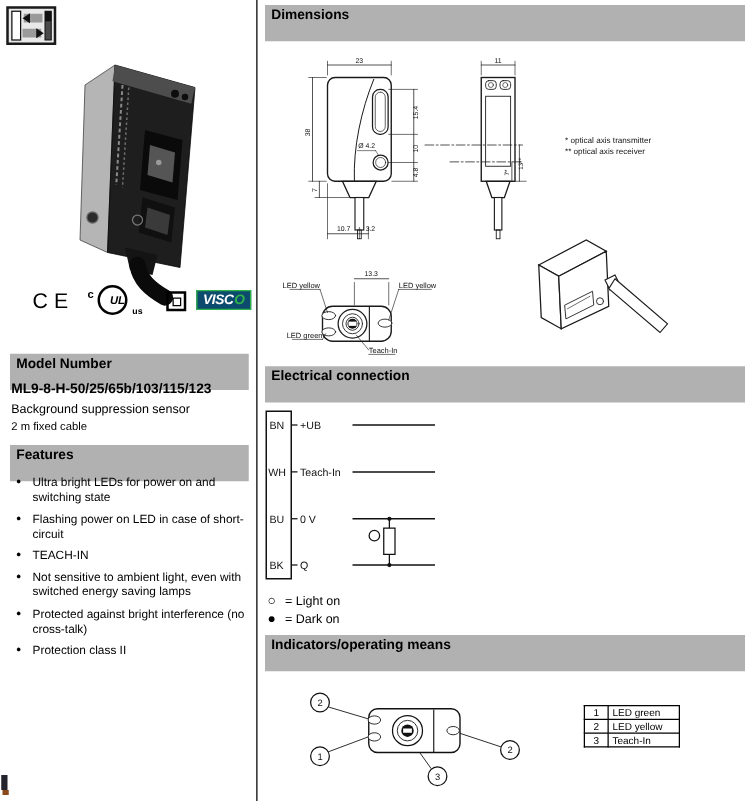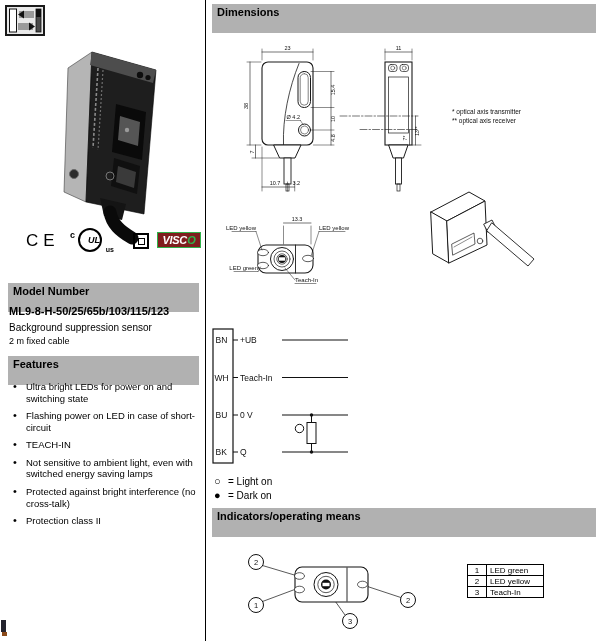--- a/index.html
+++ b/index.html
@@ -19,21 +19,21 @@
   .ce{position:absolute;left:26px;top:231px;font-size:17px;letter-spacing:5px;font-weight:500;}
   .ul-mark{position:absolute;left:74px;top:227px;width:34px;height:28px;}
   .ul-circle{position:absolute;left:4px;top:1px;width:20px;height:20px;border:2px solid #000;
              border-radius:50%;text-align:right;font-weight:bold;font-size:9px;line-height:20px;
              font-style:italic;}
   .ul-c{position:absolute;left:-4px;top:3px;font-size:9px;font-weight:bold;}
   .ul-us{position:absolute;right:-6px;bottom:2px;font-size:7px;font-weight:bold;}
   .sq-mark{position:absolute;left:133px;top:233px;width:12px;height:12px;border:2px solid #000;
            display:flex;align-items:center;justify-content:center;}
   .sq-inner{width:5px;height:5px;border:1.5px solid #000;}
-  .visco{position:absolute;left:157px;top:232px;width:42px;height:14px;background:#7f1d1d;
+  .visco{position:absolute;left:157px;top:232px;width:42px;height:14px;background:#0c4a6e;
          border:1.5px solid #2eb24a;color:#fff;font-weight:bold;font-style:italic;font-size:11px;
          display:flex;align-items:center;justify-content:center;letter-spacing:-.3px;line-height:1;}
   .visco .o{color:#2eb24a;margin-left:.5px;}
   .legend{position:absolute;left:214px;top:474px;font-size:10px;}
   .legend-row{display:flex;align-items:center;height:14px;}
   .legend-row .sym{width:14px;font-size:11px;}
   table.ind{position:absolute;left:467px;top:564px;border-collapse:collapse;font-size:8px;}
   table.ind td{border:1px solid #000;height:10px;padding:0 3px;}
   table.ind td.no{width:12px;text-align:center;}
   table.ind td.lb{width:50px;}
@@ -212,20 +212,21 @@
     <text x="195" y="108" font-size="5" text-anchor="middle" transform="rotate(-90 195 108)">7*</text>
     <text x="85" y="191" font-size="5.5" text-anchor="middle">13.3</text>
     <text x="240" y="84" font-size="6.5">* optical axis transmitter</text>
     <text x="240" y="93" font-size="6.5">** optical axis receiver</text>
     <text x="44" y="200" font-size="6" text-anchor="end">LED yellow</text>
     <text x="107" y="200" font-size="6">LED yellow</text>
     <text x="46" y="240" font-size="6" text-anchor="end">LED green</text>
     <text x="83" y="252" font-size="6">Teach-In</text>
   </svg>
 
+  <div class="bar bar-right" style="top:293px;">Electrical connection</div>
 
   <svg style="left:212px;top:318px;" width="384" height="165" viewBox="0 0 384 165">
     <g stroke="#111" fill="none">
       <rect x="1" y="11" width="20" height="134" stroke-width="1.2" fill="#fff"></rect>
       <line x1="21" y1="22" x2="26" y2="22" stroke-width="1"></line>
       <line x1="21" y1="59.5" x2="26" y2="59.5" stroke-width="1"></line>
       <line x1="21" y1="97" x2="26" y2="97" stroke-width="1"></line>
       <line x1="21" y1="134" x2="26" y2="134" stroke-width="1"></line>
       <line x1="70" y1="22" x2="136" y2="22" stroke-width="1.2"></line>
       <line x1="70" y1="59.5" x2="136" y2="59.5" stroke-width="1.2"></line>

